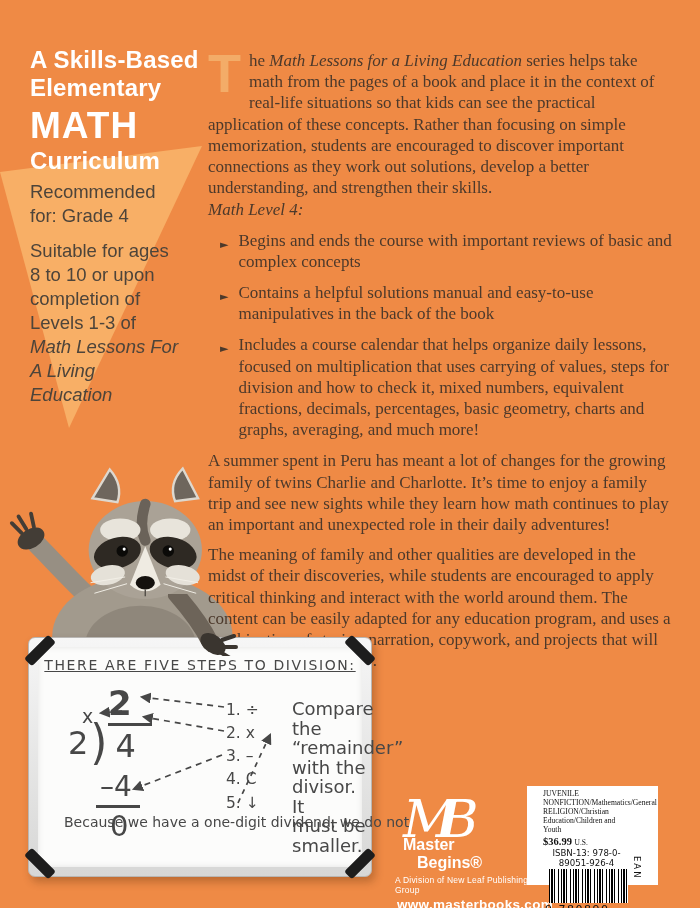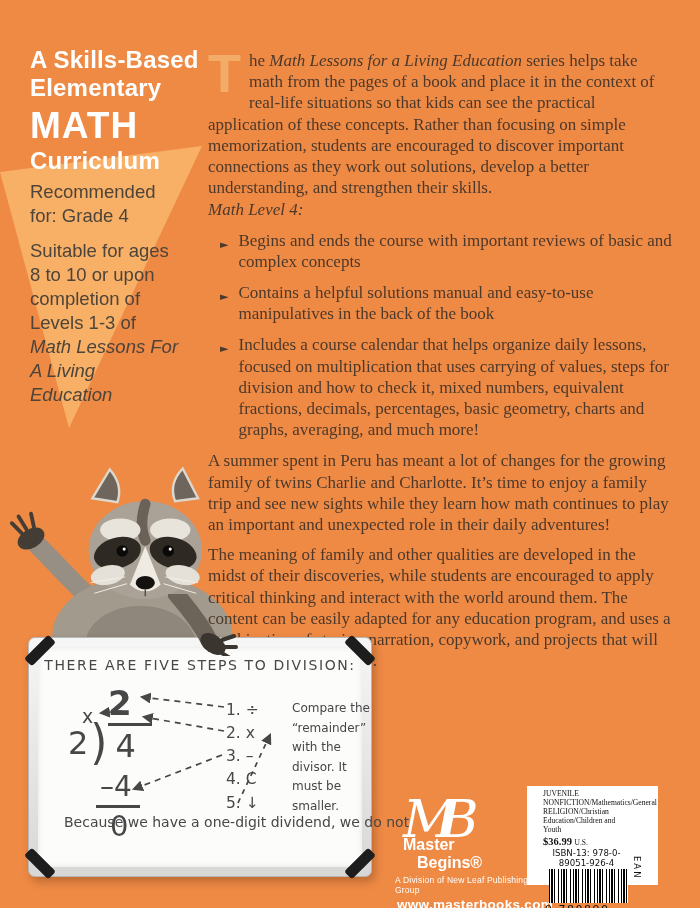--- a/index.html
+++ b/index.html
@@ -56,32 +56,32 @@
     position:relative;width:100%;height:100%;background:#fcfcfb;
     border-radius:2px;box-shadow:inset 0 0 6px rgba(0,0,0,.10);
     font-family:"DejaVu Sans",sans-serif;color:var(--whiteboard-ink,#474747);
   }
   .corner-cap{position:absolute;width:34px;height:11px;background:#1d1d1d;border-radius:3px;z-index:5;}
   .cap-tl{left:-6px;top:7px;transform:rotate(-45deg);}
   .cap-tr{right:-6px;top:7px;transform:rotate(45deg);}
   .cap-bl{left:-6px;bottom:7px;transform:rotate(45deg);}
   .cap-br{right:-6px;bottom:7px;transform:rotate(-45deg);}
   .wb-title{position:absolute;left:0;right:0;top:10px;text-align:center;
-    font-size:14px;letter-spacing:1.6px;}
+    font-size:14px;letter-spacing:1.6px;text-decoration:underline;}
   .dv-x{position:absolute;left:44px;top:58px;font-size:19px;}
   .dv-q{position:absolute;left:70px;top:36px;font-size:34px;font-weight:bold;}
   .dv-row{position:absolute;left:30px;top:76px;display:flex;align-items:flex-start;}
   .dv-divisor{font-size:32px;line-height:40px;}
   .dv-paren{font-size:44px;line-height:40px;display:inline-block;transform:scaleY(1.08);margin:0 0 0 2px;}
   .dv-dividend{font-size:32px;line-height:38px;border-top:3px solid var(--whiteboard-ink,#474747);padding:1px 16px 0 8px;}
   .dv-sub{position:absolute;left:58px;top:124px;font-size:28px;line-height:32px;
     border-bottom:3px solid var(--whiteboard-ink,#474747);padding:0 8px 2px 4px;}
   .dv-rem{position:absolute;left:72px;top:162px;font-size:29px;}
   .wb-step{position:absolute;left:188px;font-size:15.5px;}
-  .wb-note{position:absolute;left:254px;top:52px;width:78px;font-size:12px;line-height:19.5px;}
+  .wb-note{position:absolute;left:254px;top:52px;width:78px;font-size:18px;line-height:19.5px;}
   .wb-bottom{position:absolute;left:26px;font-size:14px;line-height:19.5px;white-space:nowrap;}
   .arrows-svg{position:absolute;left:0;top:0;z-index:2;}
   
   .raccoon-svg{position:absolute;left:8px;top:452px;z-index:2;}
   .paw-svg{position:absolute;left:168px;top:594px;z-index:5;}
   
   .publisher{
     position:absolute;left:393px;top:788px;width:160px;z-index:3;color:#fff;
     font-family:"Liberation Sans",sans-serif;
   }

